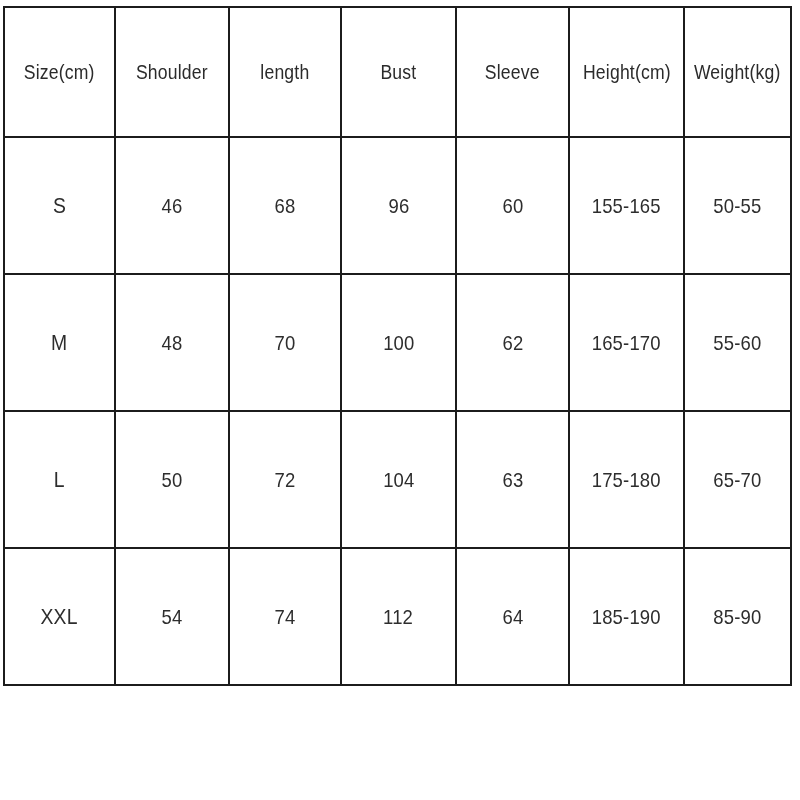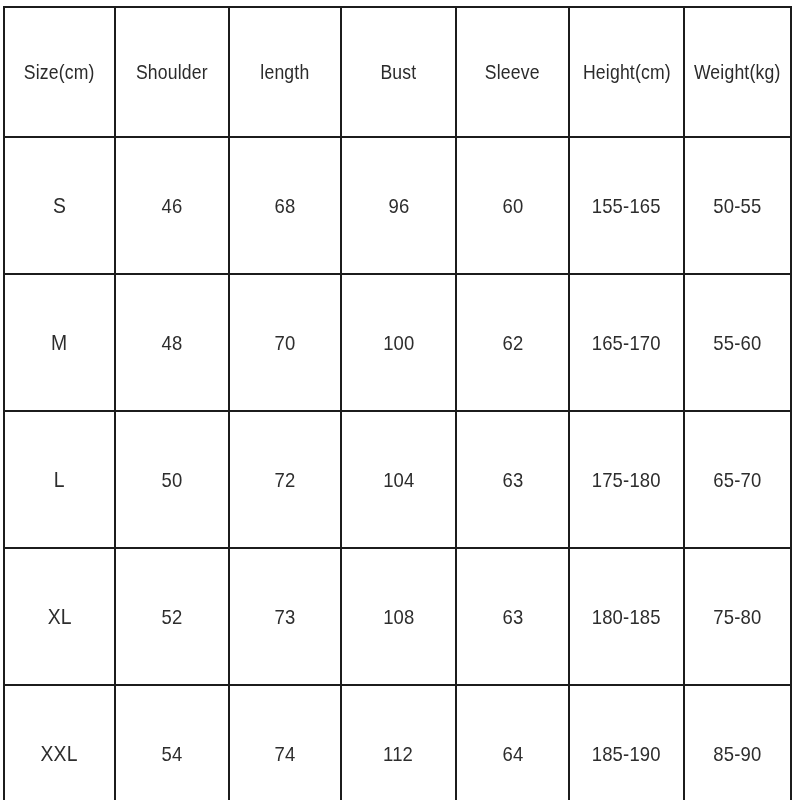--- a/index.html
+++ b/index.html
@@ -193,43 +193,20 @@
             <span class="cell-text">63</span>
           </td>
           <td>
             <span class="cell-text">175-180</span>
           </td>
           <td>
             <span class="cell-text">65-70</span>
           </td>
         </tr>
 
-        <tr class="row-data">
-          <td>
-            <span class="cell-text size-label">XL</span>
-          </td>
-          <td>
-            <span class="cell-text">52</span>
-          </td>
-          <td>
-            <span class="cell-text">73</span>
-          </td>
-          <td>
-            <span class="cell-text">108</span>
-          </td>
-          <td>
-            <span class="cell-text">63</span>
-          </td>
-          <td>
-            <span class="cell-text">180-185</span>
-          </td>
-          <td>
-            <span class="cell-text">75-80</span>
-          </td>
-        </tr>
 
         <tr class="row-data">
           <td>
             <span class="cell-text size-label">XXL</span>
           </td>
           <td>
             <span class="cell-text">54</span>
           </td>
           <td>
             <span class="cell-text">74</span>

